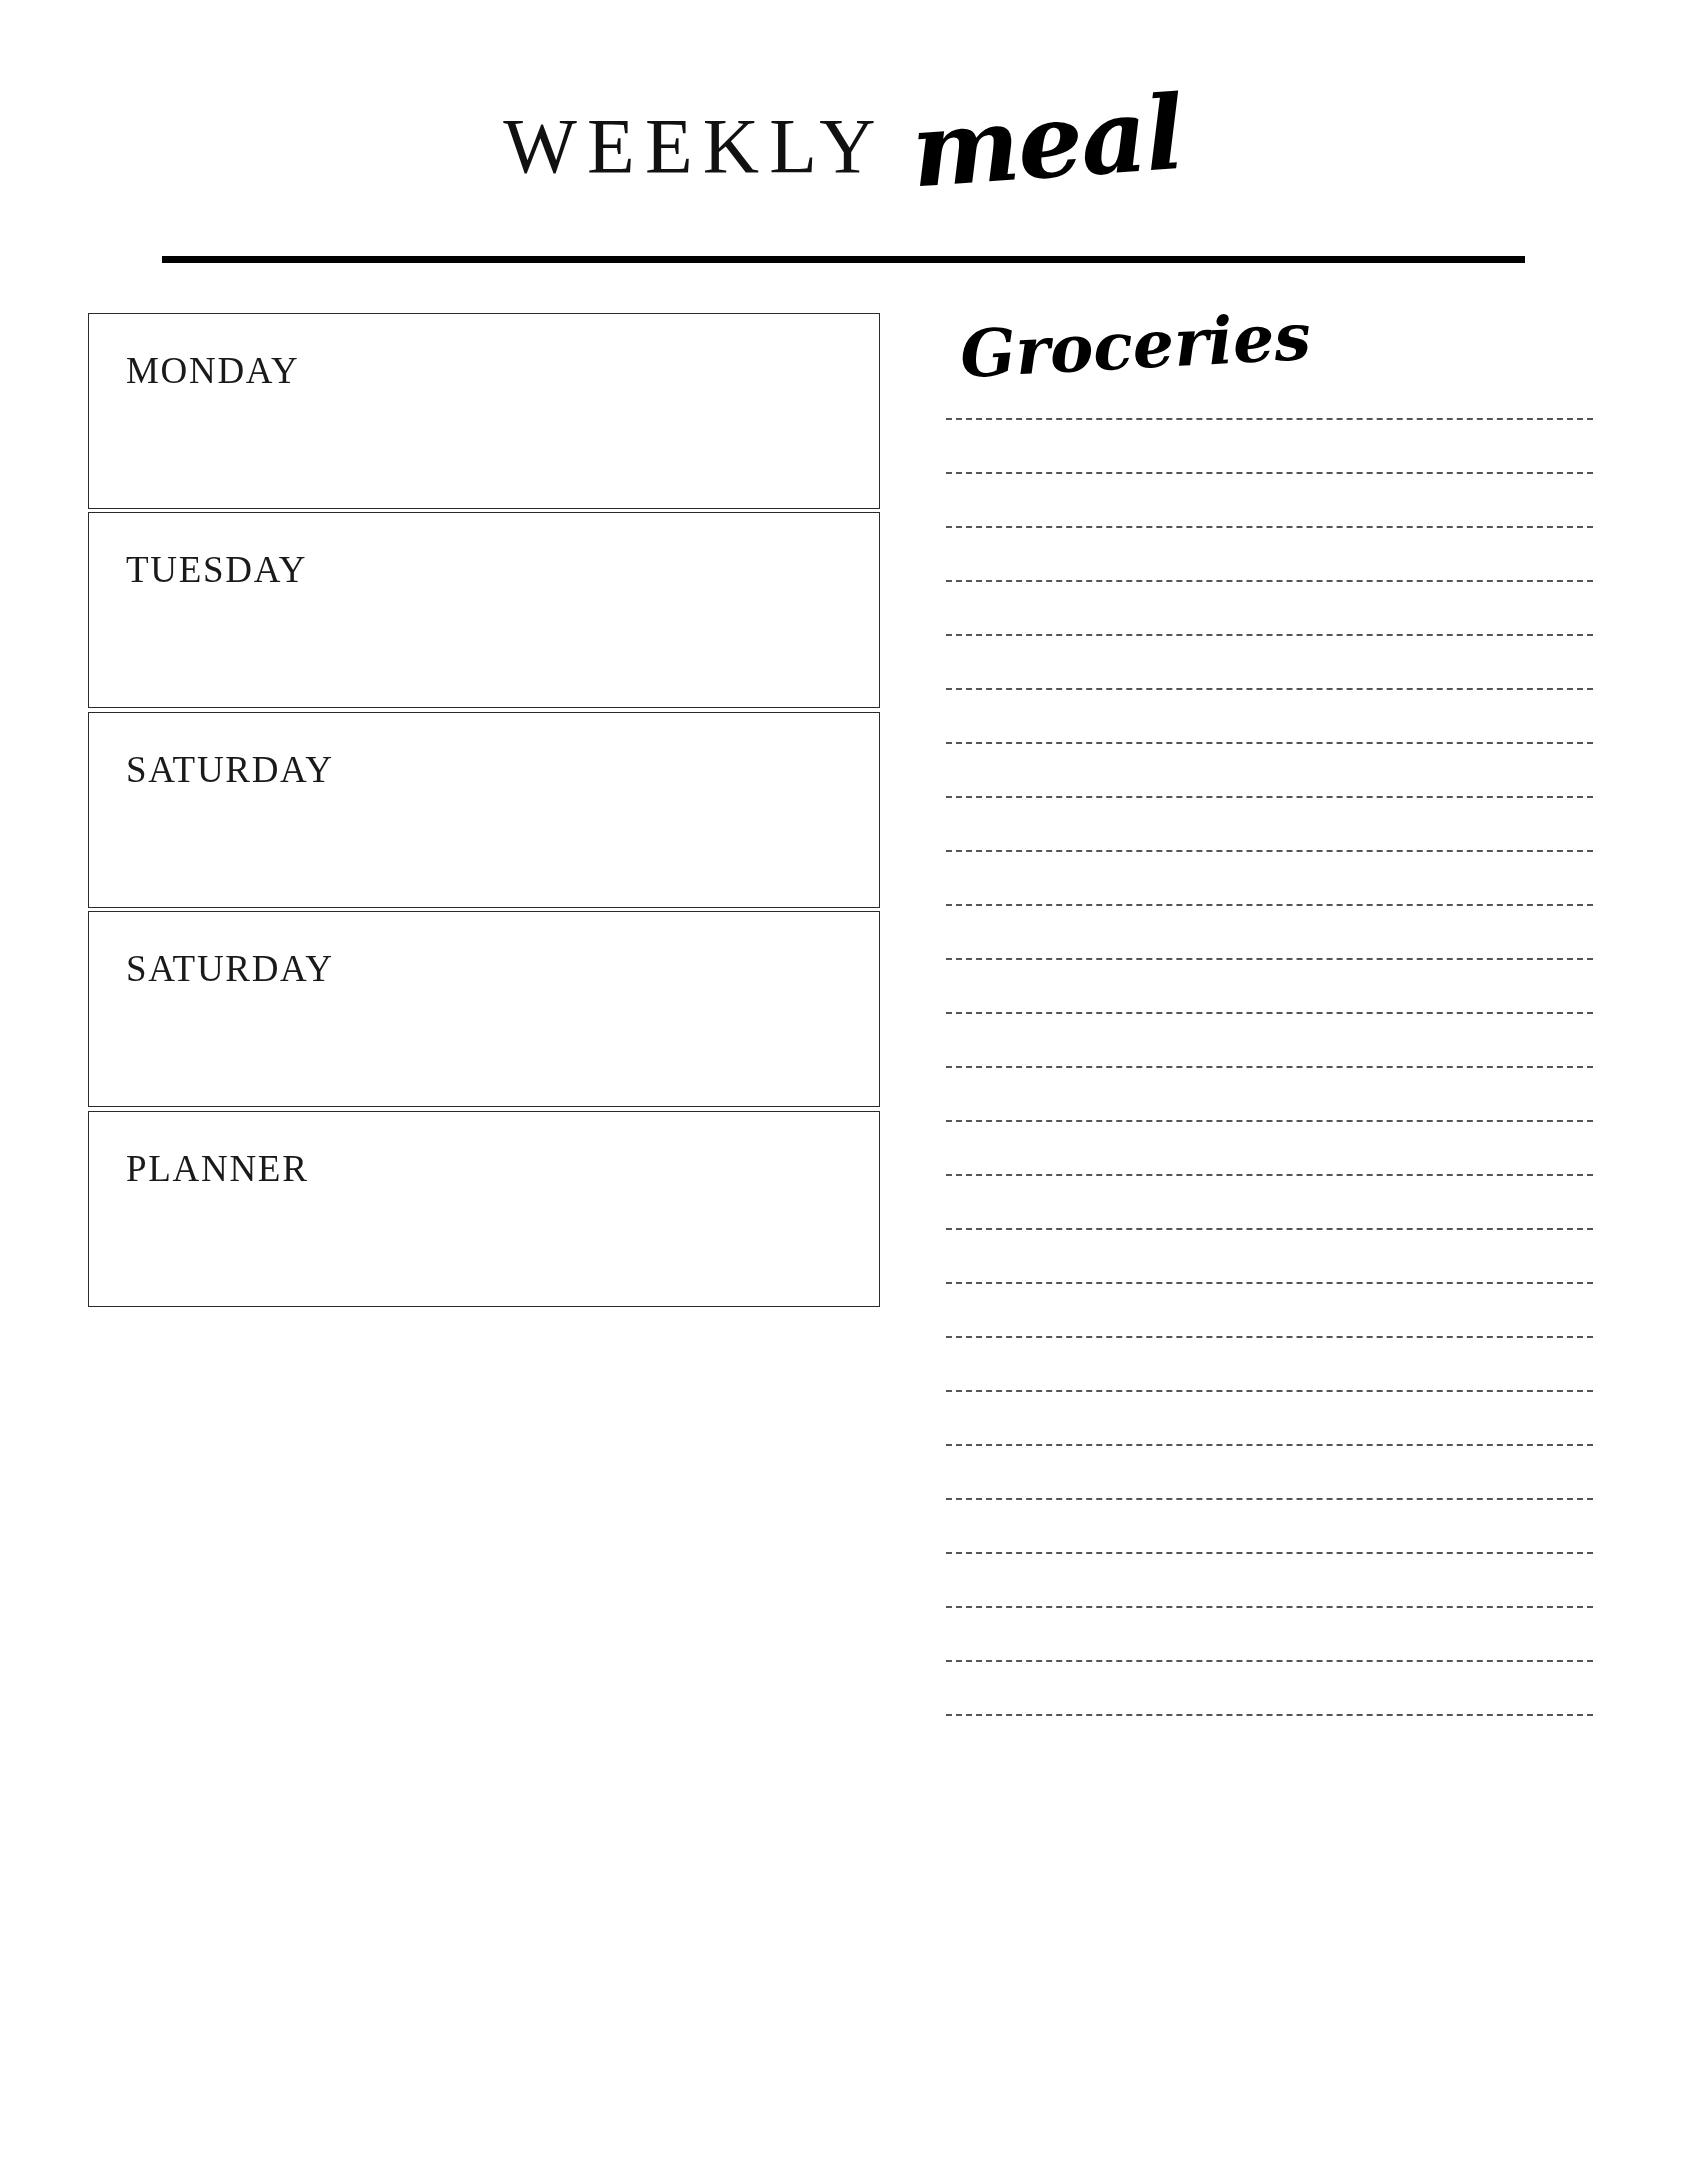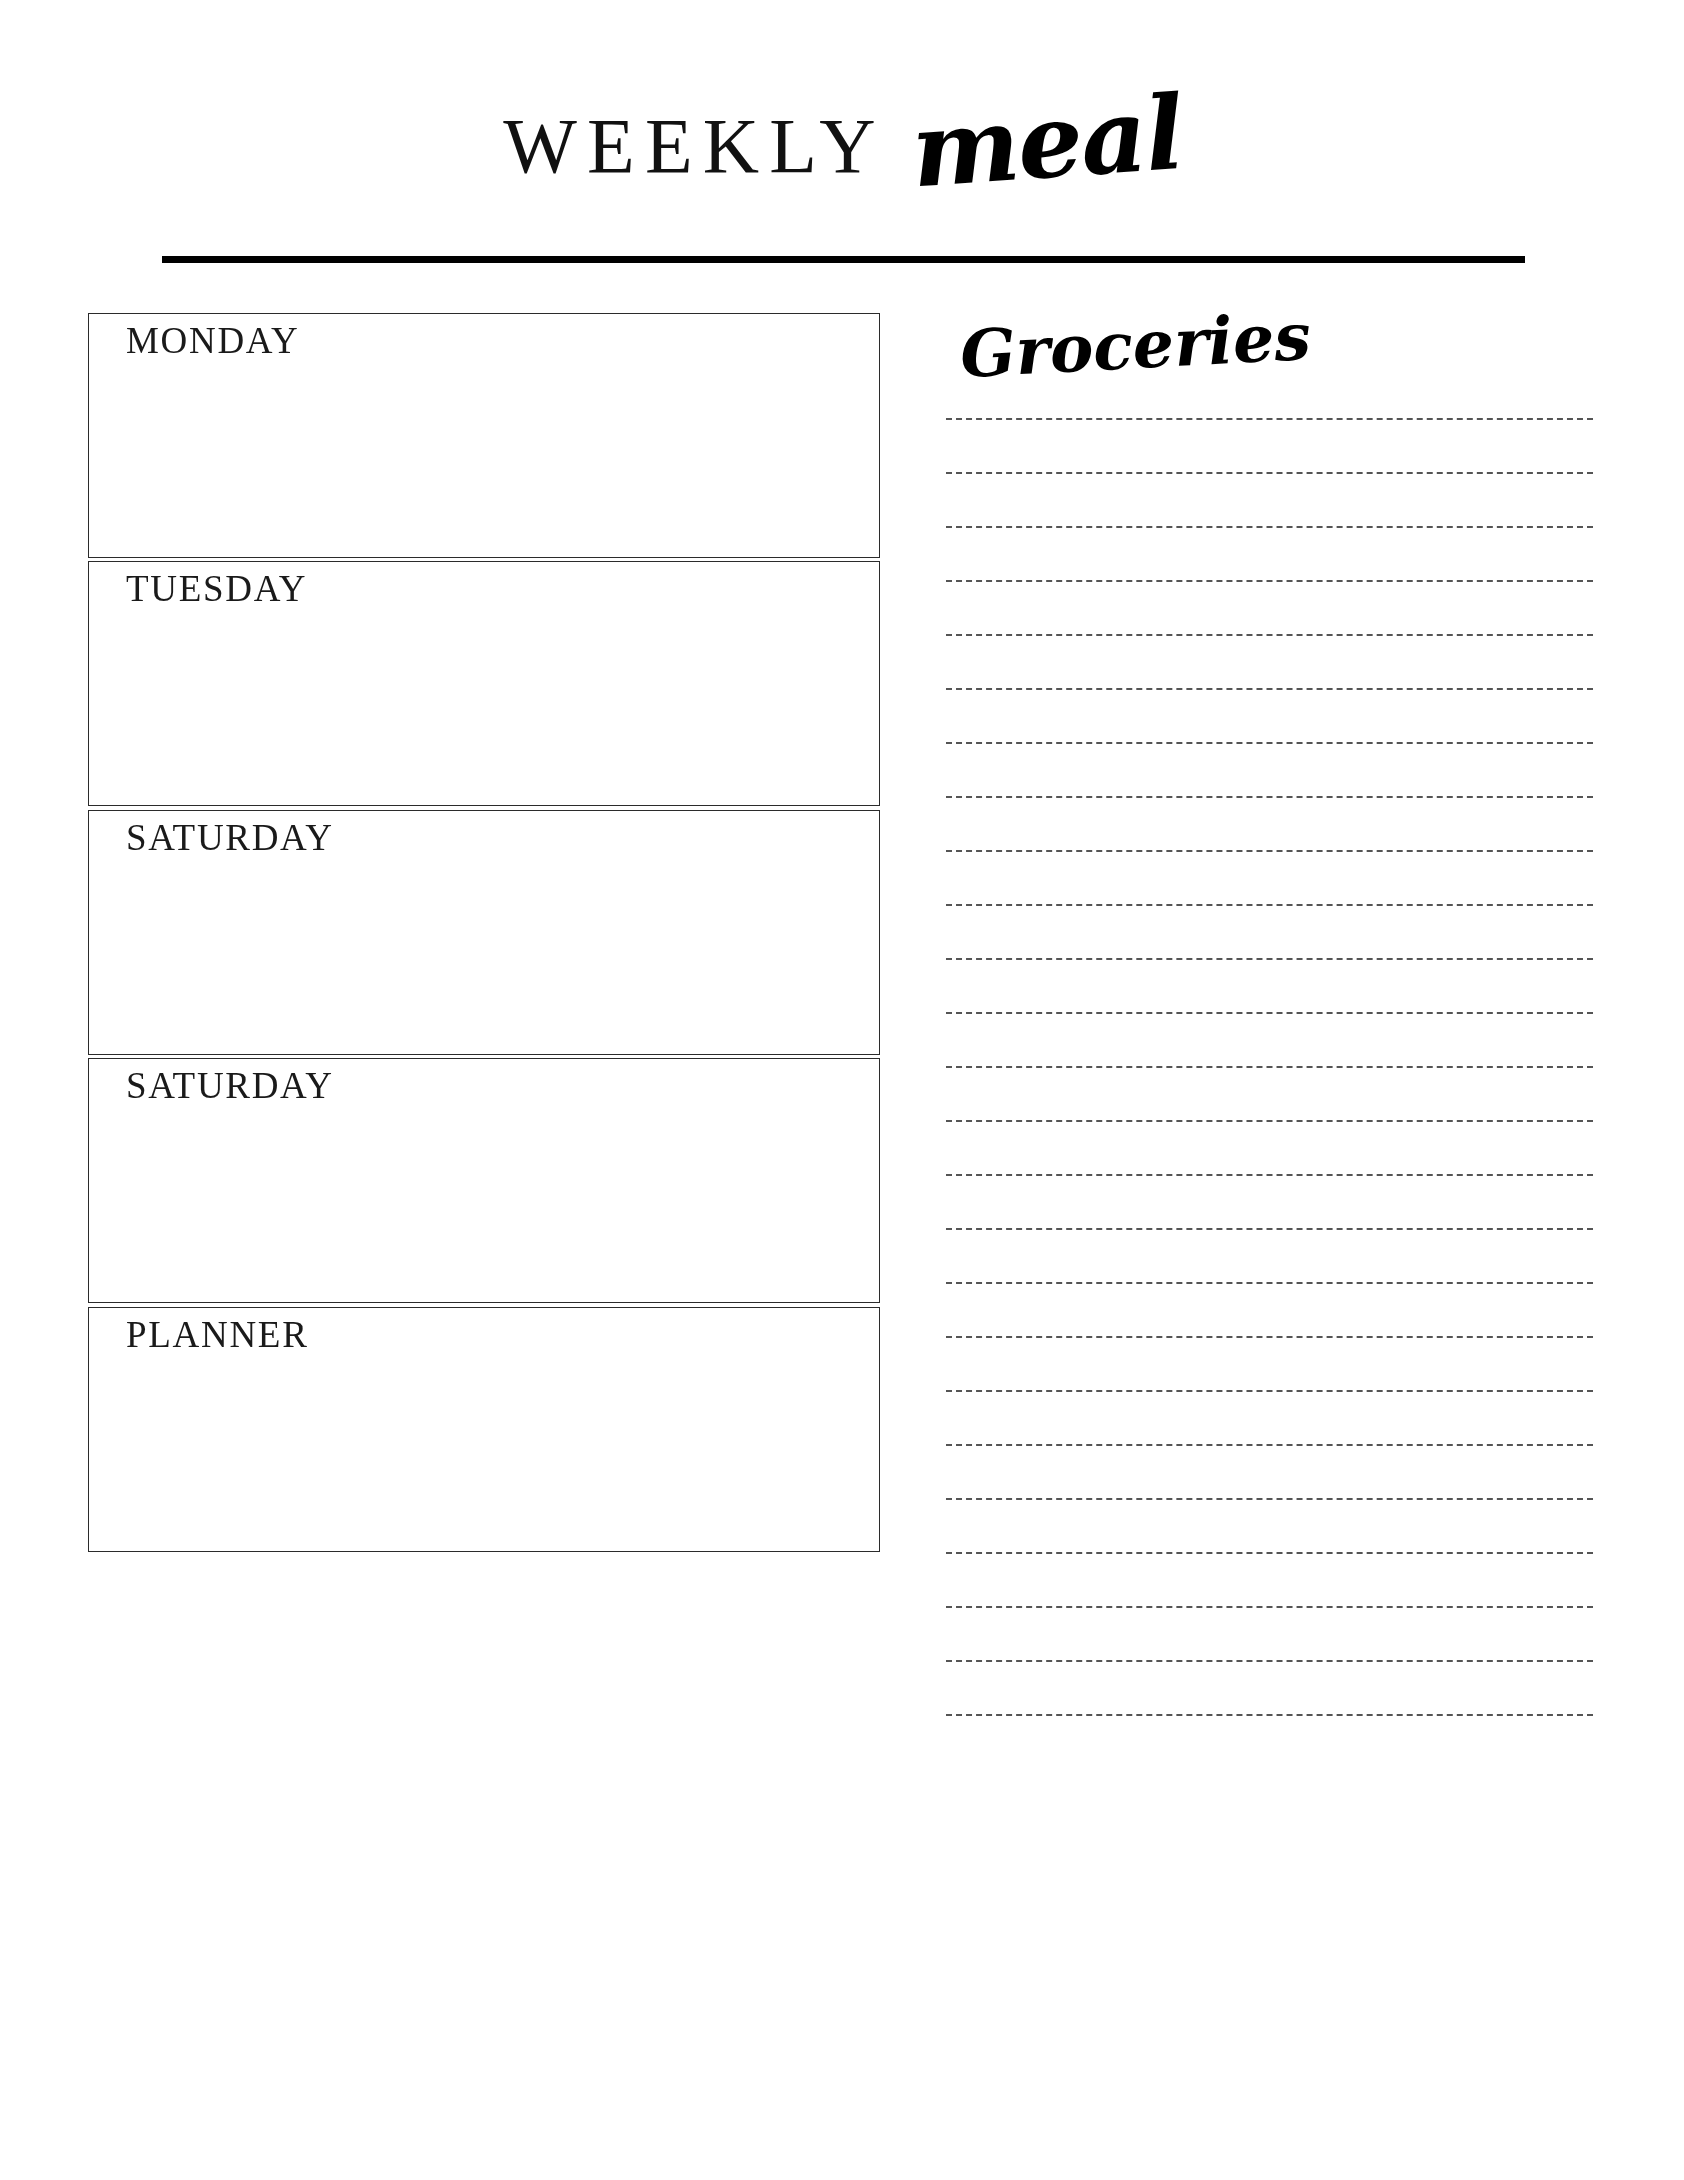--- a/index.html
+++ b/index.html
@@ -71,23 +71,23 @@
   
   .days {
     position: absolute;
     left: 88px;
     top: 313px;
     width: 792px;
   }
   .day-box {
     box-sizing: border-box;
     border: 1.7px solid #2b2b2b;
-    height: 245px;
+    height: 196px;
     margin-bottom: 3.4px;
-    padding: 8px 0 0 37px;
+    padding: 38px 0 0 37px;
     background: #ffffff;
   }
   .day-label {
     font-family: "Liberation Serif", serif;
     font-size: 37px;
     letter-spacing: 1.7px;
     color: #1a1a1a;
     line-height: 1;
   }
 

